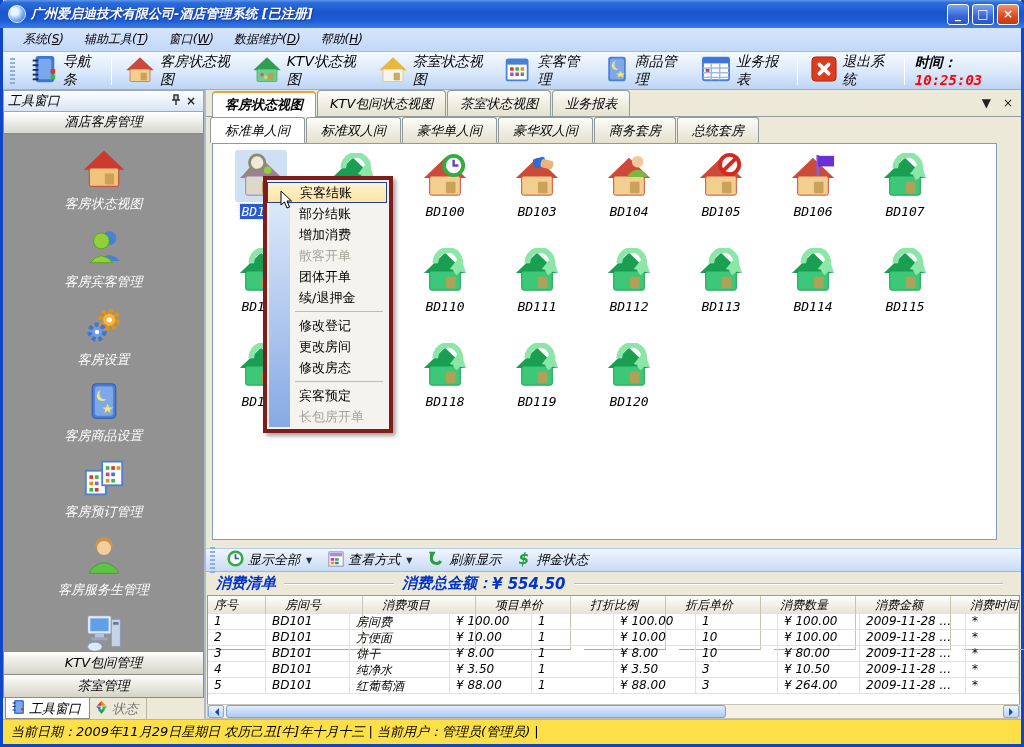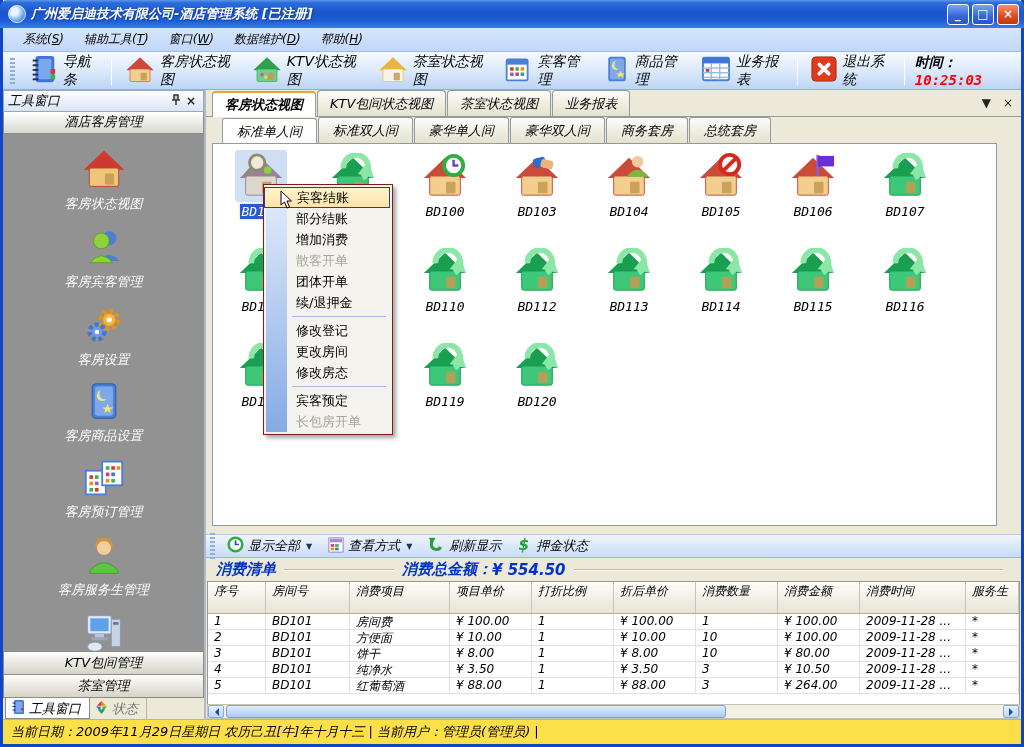--- a/index.html
+++ b/index.html
@@ -51,21 +51,21 @@
   .sb-ftab { display:flex; align-items:center; gap:3px; padding:1px 8px 0 4px; height:21px;
     font-size:13px; color:#777; border-right:1px solid #b8b5a4; }
   .sb-ftab.active { background:#fff; color:#000; border:1px solid #8c8c84; border-top:none; }
   
   .main { flex:1; display:flex; flex-direction:column; min-width:0; background:#ece9d8; position:relative; }
   .tabstrip { height:27px; flex:0 0 27px; display:flex; align-items:flex-end; padding-left:6px; border-bottom:1px solid #919b9c; position:relative; }
   .tab { padding:4px 12px 3px; font-size:13px; border:1px solid #919b9c; border-bottom:none;
     border-radius:4px 4px 0 0; background:linear-gradient(180deg,#fcfcf9,#e4e1ce); margin-right:1px; }
   .tab.active { background:#fff; font-weight:bold; border-top:2px solid #e8a33d; padding-top:3px; margin-bottom:-1px; }
   .tab-ctrls { position:absolute; right:8px; top:6px; font-size:12px; color:#222; display:flex; gap:12px; }
-  .subtabstrip { height:26px; flex:0 0 26px; display:flex; align-items:center; padding-left:16px; }
+  .subtabstrip { height:26px; flex:0 0 26px; display:flex; align-items:flex-start; padding-left:4px; }
   .subtab { padding:4px 14px 3px; font-size:13px; border:1px solid #919b9c; border-bottom:none;
     border-radius:3px 3px 0 0; background:linear-gradient(180deg,#fcfcf9,#e4e1ce); margin-right:1px; }
   .subtab.active { background:#fff; margin-bottom:-1px; }
   .room-panel { flex:1; background:#fff; border:1px solid #7f9db9; margin:0 24px 8px 6px; overflow:hidden; }
   .room-grid { display:grid; grid-template-columns:repeat(8,92px); padding:6px 0 0 2px; }
   .room-cell { height:95px; display:flex; flex-direction:column; align-items:center; }
   .room-cell .ic { width:52px; height:52px; display:flex; align-items:center; justify-content:center; border-radius:3px; }
   .room-cell.selected .ic { background:#cfe0f5; }
   .room-lbl { font-family:"DejaVu Sans Mono","Liberation Mono",monospace; font-size:13px; margin-top:2px; }
   .room-cell.selected .room-lbl { background:#2a5bcd; color:#fff; outline:1px dotted #f8e088; padding:0 1px; }
@@ -74,41 +74,41 @@
     display:flex; align-items:center; border-top:1px solid #b5cceb; border-bottom:1px solid #9ab8e0; }
   .vb-btn { display:flex; align-items:center; gap:4px; padding:0 8px; font-size:13px; }
   .vb-dd { font-size:8px; color:#234; margin-left:2px; }
   
   .cons-row { height:23px; flex:0 0 23px; display:flex; align-items:center; padding:0 10px; color:#0033cc; font-size:15px; font-weight:bold; }
   .cons-line { flex:0 0 110px; height:2px; border-top:1px solid #c0bcab; border-bottom:1px solid #fff; margin:0 8px; }
   .cons-line.grow { flex:1; }
   
   .tbl { flex:0 0 auto; border:1px solid #9a9a8e; border-bottom:none; background:#fff; margin:0 1px; }
   .tbl-hdr,.tbl-row { display:grid; grid-template-columns:58px 84px 100px 82px 82px 82px 82px 82px 106px 1fr; }
-  .tbl-hdr { height:32px; background:linear-gradient(180deg,#fdfdfa,#e6e3d5); }
+  .tbl-hdr { height:18px; background:linear-gradient(180deg,#fdfdfa,#e6e3d5);gap:13px; }
   .tbl-hdr .c { border-right:1px solid #c8c5b5; border-bottom:1px solid #b0ad9c; padding:1px 6px; font-size:12px; }
   .tbl-row { height:16px; }
   .tbl-row .c { border-right:1px solid #e4e2d6; border-bottom:1px solid #e4e2d6; padding:0 6px; font-size:12px;
     white-space:nowrap; overflow:hidden; font-family:"DejaVu Sans","Liberation Sans",sans-serif; }
   .tbl-fill { height:10px; background:#fff; margin:0 1px; border-left:1px solid #9a9a8e; border-right:1px solid #9a9a8e; }
   
   .hscroll { height:15px; flex:0 0 15px; margin:0 1px; background:#f2f1e4; display:flex; align-items:center; border:1px solid #c6c3b2; }
   .sc-btn { width:16px; height:13px; background:linear-gradient(180deg,#e7f1fe,#bcd5f5); border:1px solid #88a8d8;
     border-radius:2px; display:flex; align-items:center; justify-content:center; }
   .sc-thumb { height:13px; width:500px; margin-left:2px; border:1px solid #7ca0d8; border-radius:3px;
     background:linear-gradient(180deg,#dfecfd,#aecbf3); }
   .tri-l { width:0; height:0; border:4px solid transparent; border-right-color:#1a4f9e; margin-left:-3px; }
   .tri-r { width:0; height:0; border:4px solid transparent; border-left-color:#1a4f9e; margin-right:-3px; }
   .sc-spacer { flex:1; }
   
   .statusbar { height:25px; flex:0 0 25px; background:#fde047; border-top:1px solid #b8b5a4;
     display:flex; align-items:center; padding-left:8px; font-size:13px; }
   
-  .ctx { position:absolute; left:263px; top:184px; width:130px; background:#f4f3ee;
-    border:1px solid #7f1d1d; box-shadow:3px 3px 4px rgba(0,0,0,.35); padding:2px 2px 2px 0; z-index:50; }
+  .ctx { position:absolute; left:263px; top:176px; width:130px; background:#f4f3ee;
+    border:4px solid #7f1d1d; box-shadow:3px 3px 4px rgba(0,0,0,.35); padding:2px 2px 2px 0; z-index:50; }
   .ctx .strip { position:absolute; left:2px; top:2px; bottom:2px; width:21px;
     background:linear-gradient(180deg,#e3eefb,#86aae4); }
   .ctx .mi { position:relative; height:21px; line-height:21px; padding-left:32px; font-size:13px; color:#000; }
   .ctx .mi.disabled { color:#a8a49a; }
   .ctx .mi.hl { background:linear-gradient(180deg,#fff3cf,#ffe4a4); border:1px solid #23408e; line-height:19px; }
   .ctx .sep { position:relative; height:7px; }
   .ctx .sep::after { content:""; position:absolute; left:28px; right:4px; top:3px; border-top:1px solid #a8bede; }
   .cursor { position:absolute; left:280px; top:190px; z-index:60; }
 </style>
 </head>
@@ -506,20 +506,32 @@
               <span class="ic">
                 <svg width="46" height="46" viewBox="0 0 48 48">
     <polygon points="24,5 2,26 46,26" fill="#1a9e52"></polygon>
     <rect x="8" y="24" width="32" height="20" rx="2" fill="#3cc878" stroke="#1a9e52" stroke-width="1"></rect>
     <rect x="25" y="30" width="10" height="12" rx="1" fill="#c49a52" opacity="0.85"></rect>
     <path d="M14 16 A13 13 0 1 1 34 26" fill="none" stroke="#8ce6a8" stroke-width="6"></path>
                   <polygon points="40,8 46,26 29,22" fill="#8ce6a8"></polygon>
                 </svg>
               </span>
               <span class="room-lbl">BD110</span>
+            </div>
+            <div class="room-cell">
+              <span class="ic">
+                <svg width="46" height="46" viewBox="0 0 48 48">
+    <polygon points="24,5 2,26 46,26" fill="#1a9e52"></polygon>
+    <rect x="8" y="24" width="32" height="20" rx="2" fill="#3cc878" stroke="#1a9e52" stroke-width="1"></rect>
+    <rect x="25" y="30" width="10" height="12" rx="1" fill="#c49a52" opacity="0.85"></rect>
+    <path d="M14 16 A13 13 0 1 1 34 26" fill="none" stroke="#8ce6a8" stroke-width="6"></path>
+                  <polygon points="40,8 46,26 29,22" fill="#8ce6a8"></polygon>
+                </svg>
+              </span>
+              <span class="room-lbl">BD111</span>
             </div>
             <div class="room-cell">
               <span class="ic">
                 <svg width="46" height="46" viewBox="0 0 48 48">
     <polygon points="24,5 2,26 46,26" fill="#1a9e52"></polygon>
     <rect x="8" y="24" width="32" height="20" rx="2" fill="#3cc878" stroke="#1a9e52" stroke-width="1"></rect>
     <rect x="25" y="30" width="10" height="12" rx="1" fill="#c49a52" opacity="0.85"></rect>
     <path d="M14 16 A13 13 0 1 1 34 26" fill="none" stroke="#8ce6a8" stroke-width="6"></path>
                   <polygon points="40,8 46,26 29,22" fill="#8ce6a8"></polygon>
                 </svg>

